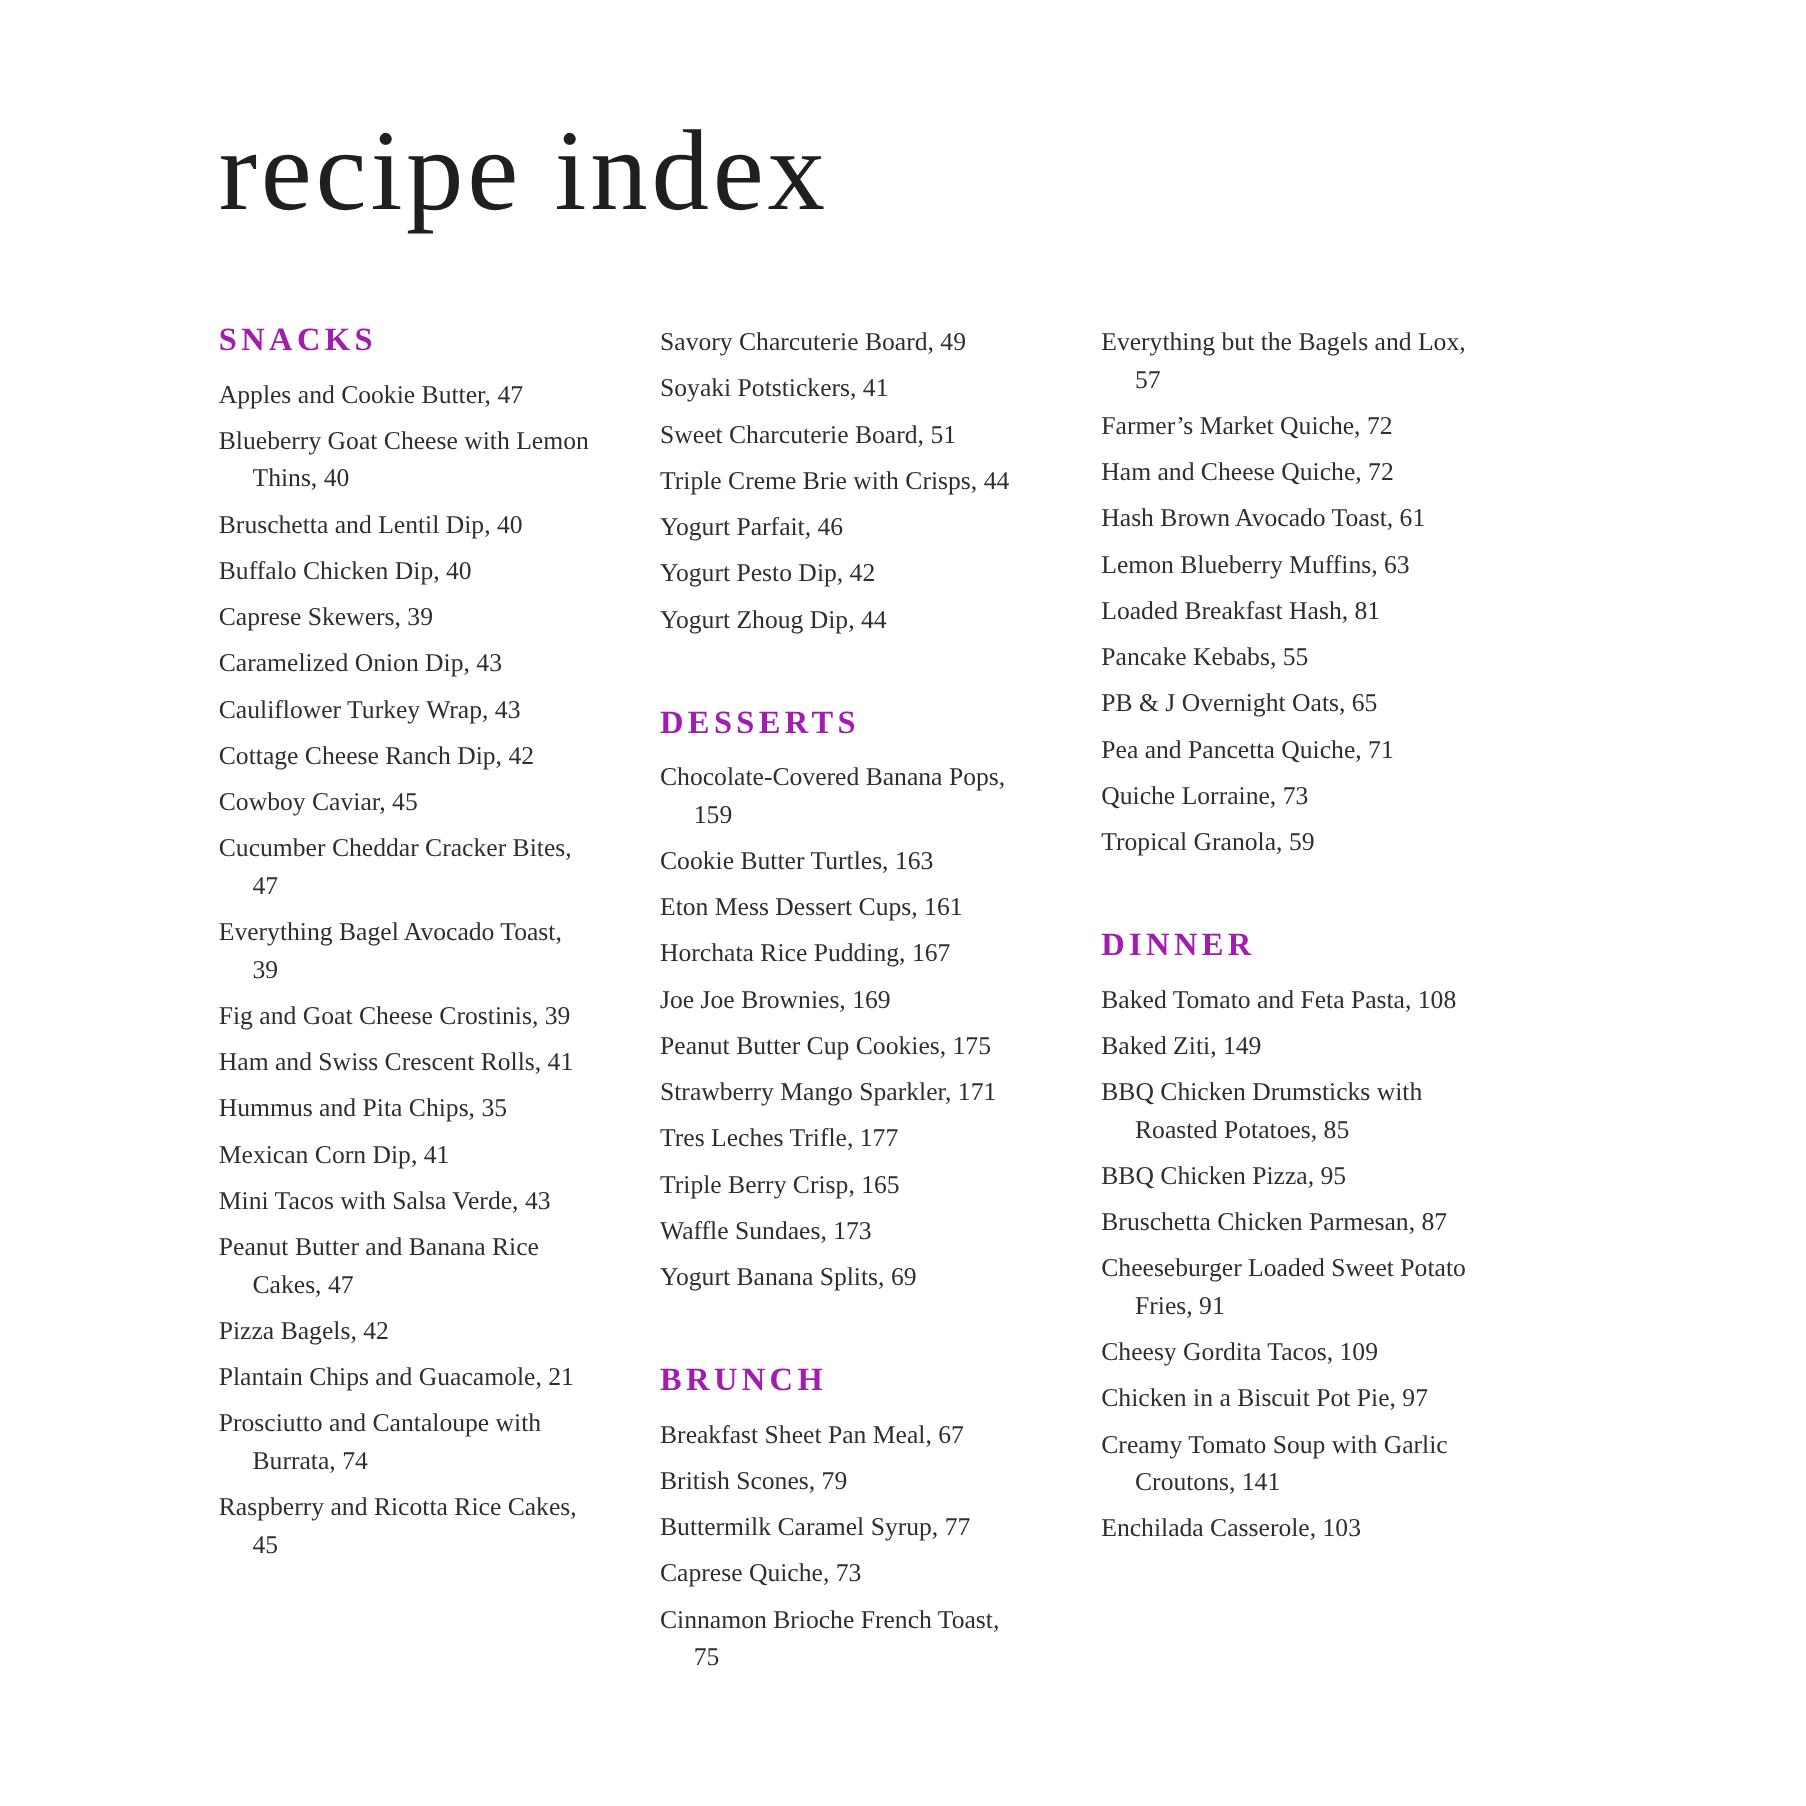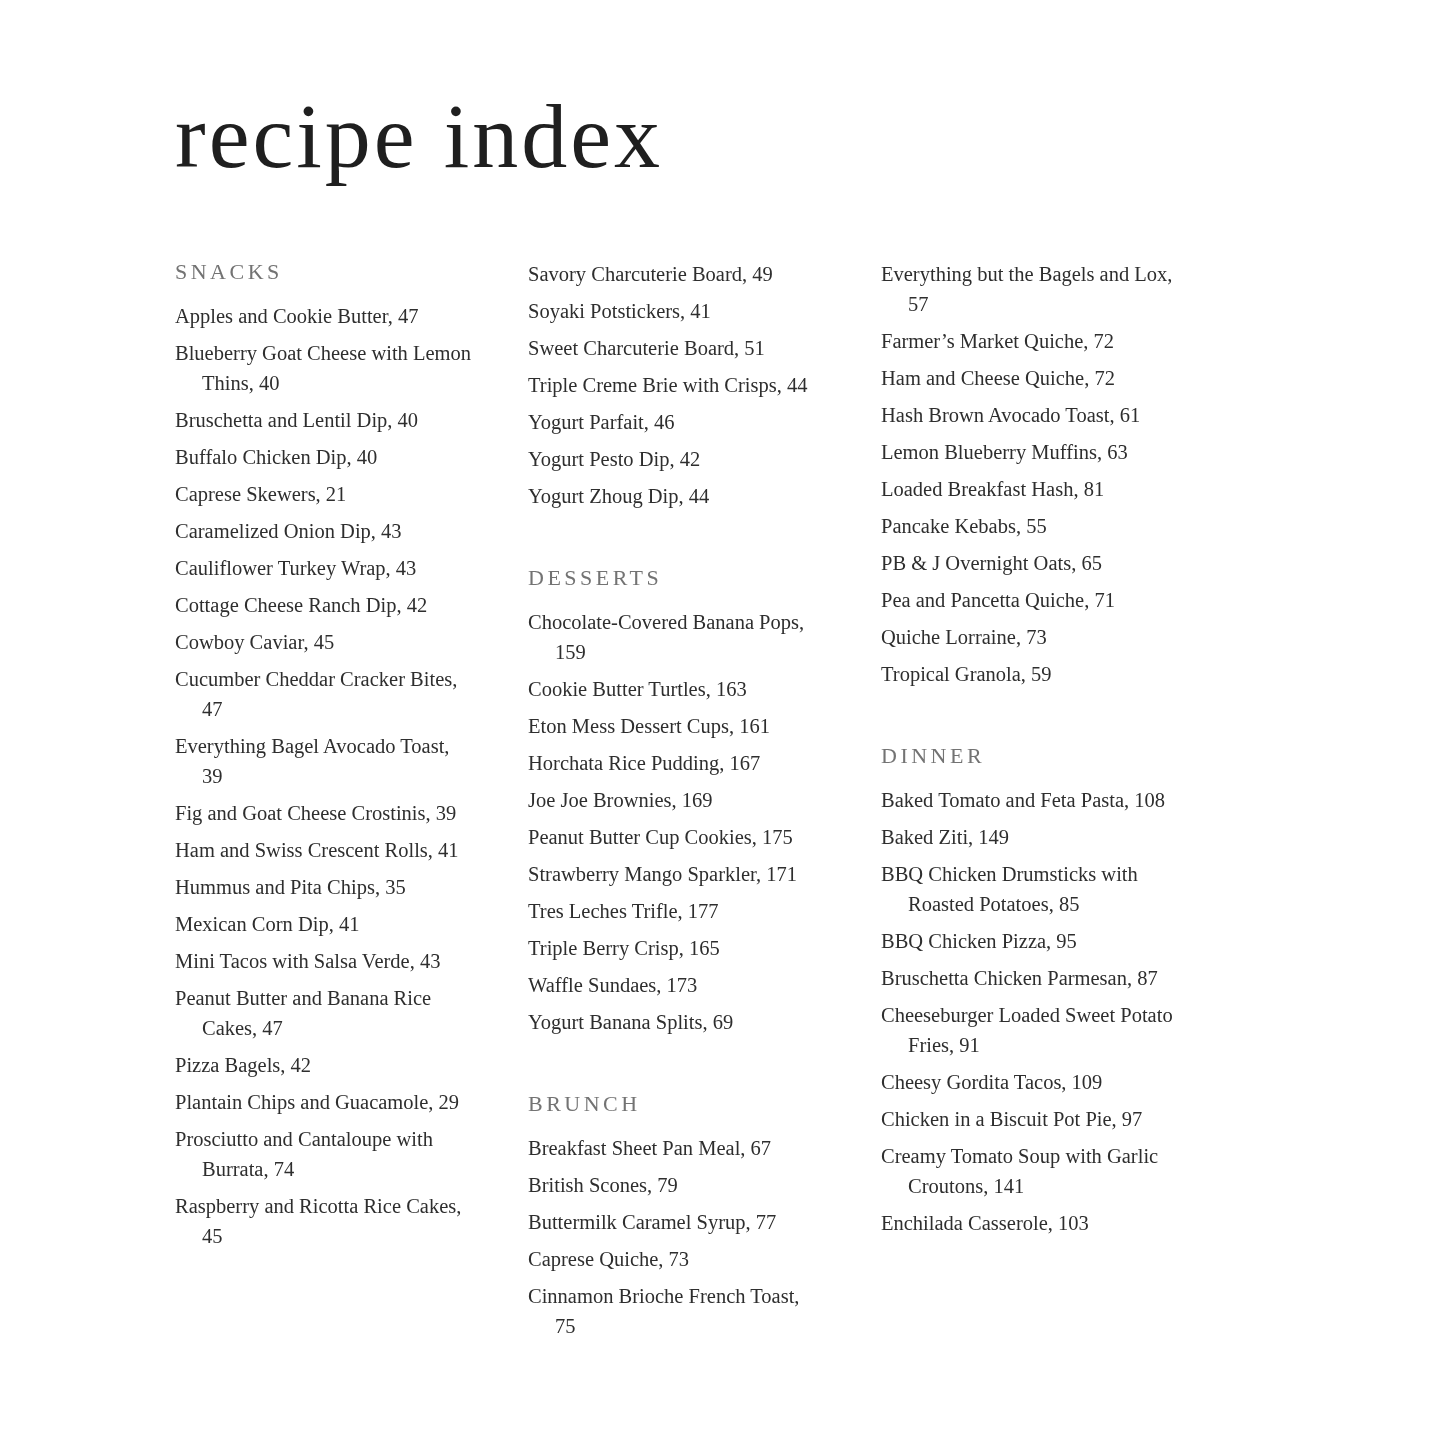--- a/index.html
+++ b/index.html
@@ -33,24 +33,24 @@
     align-items: flex-start;
     margin-top: 72px;
   }
   .column {
     width: 297px;
     margin-right: 56px;
     flex: 0 0 auto;
   }
   .section-header {
     margin: 54px 0 16px 0;
-    font-size: 22px;
-    font-weight: 400;
+    font-size: 26px;
+    font-weight: 700;
     letter-spacing: 3.5px;
-    color: #737373;
+    color: #a21caf;
     line-height: 26px;
   }
   .column .section-header:first-child {
     margin-top: 0;
   }
   .entry {
     margin: 0 0 7px 0;
     font-size: 20.5px;
     font-weight: 400;
     color: #2e2e2e;
@@ -64,35 +64,35 @@
 
 <div class="page">
   <h1 class="page-title">recipe index</h1>
   <div class="columns">
       <div class="column">
         <h2 class="section-header">SNACKS</h2>
         <p class="entry">Apples and Cookie Butter, 47</p>
         <p class="entry">Blueberry Goat Cheese with Lemon Thins, 40</p>
         <p class="entry">Bruschetta and Lentil Dip, 40</p>
         <p class="entry">Buffalo Chicken Dip, 40</p>
-        <p class="entry">Caprese Skewers, 21</p>
+        <p class="entry">Caprese Skewers, 39</p>
         <p class="entry">Caramelized Onion Dip, 43</p>
         <p class="entry">Cauliflower Turkey Wrap, 43</p>
         <p class="entry">Cottage Cheese Ranch Dip, 42</p>
         <p class="entry">Cowboy Caviar, 45</p>
         <p class="entry">Cucumber Cheddar Cracker Bites, 47</p>
         <p class="entry">Everything Bagel Avocado Toast, 39</p>
         <p class="entry">Fig and Goat Cheese Crostinis, 39</p>
         <p class="entry">Ham and Swiss Crescent Rolls, 41</p>
         <p class="entry">Hummus and Pita Chips, 35</p>
         <p class="entry">Mexican Corn Dip, 41</p>
         <p class="entry">Mini Tacos with Salsa Verde, 43</p>
         <p class="entry">Peanut Butter and Banana Rice Cakes, 47</p>
         <p class="entry">Pizza Bagels, 42</p>
-        <p class="entry">Plantain Chips and Guacamole, 29</p>
+        <p class="entry">Plantain Chips and Guacamole, 21</p>
         <p class="entry">Prosciutto and Cantaloupe with Burrata, 74</p>
         <p class="entry">Raspberry and Ricotta Rice Cakes, 45</p>
       </div>
       <div class="column">
         <p class="entry">Savory Charcuterie Board, 49</p>
         <p class="entry">Soyaki Potstickers, 41</p>
         <p class="entry">Sweet Charcuterie Board, 51</p>
         <p class="entry">Triple Creme Brie with Crisps, 44</p>
         <p class="entry">Yogurt Parfait, 46</p>
         <p class="entry">Yogurt Pesto Dip, 42</p>

